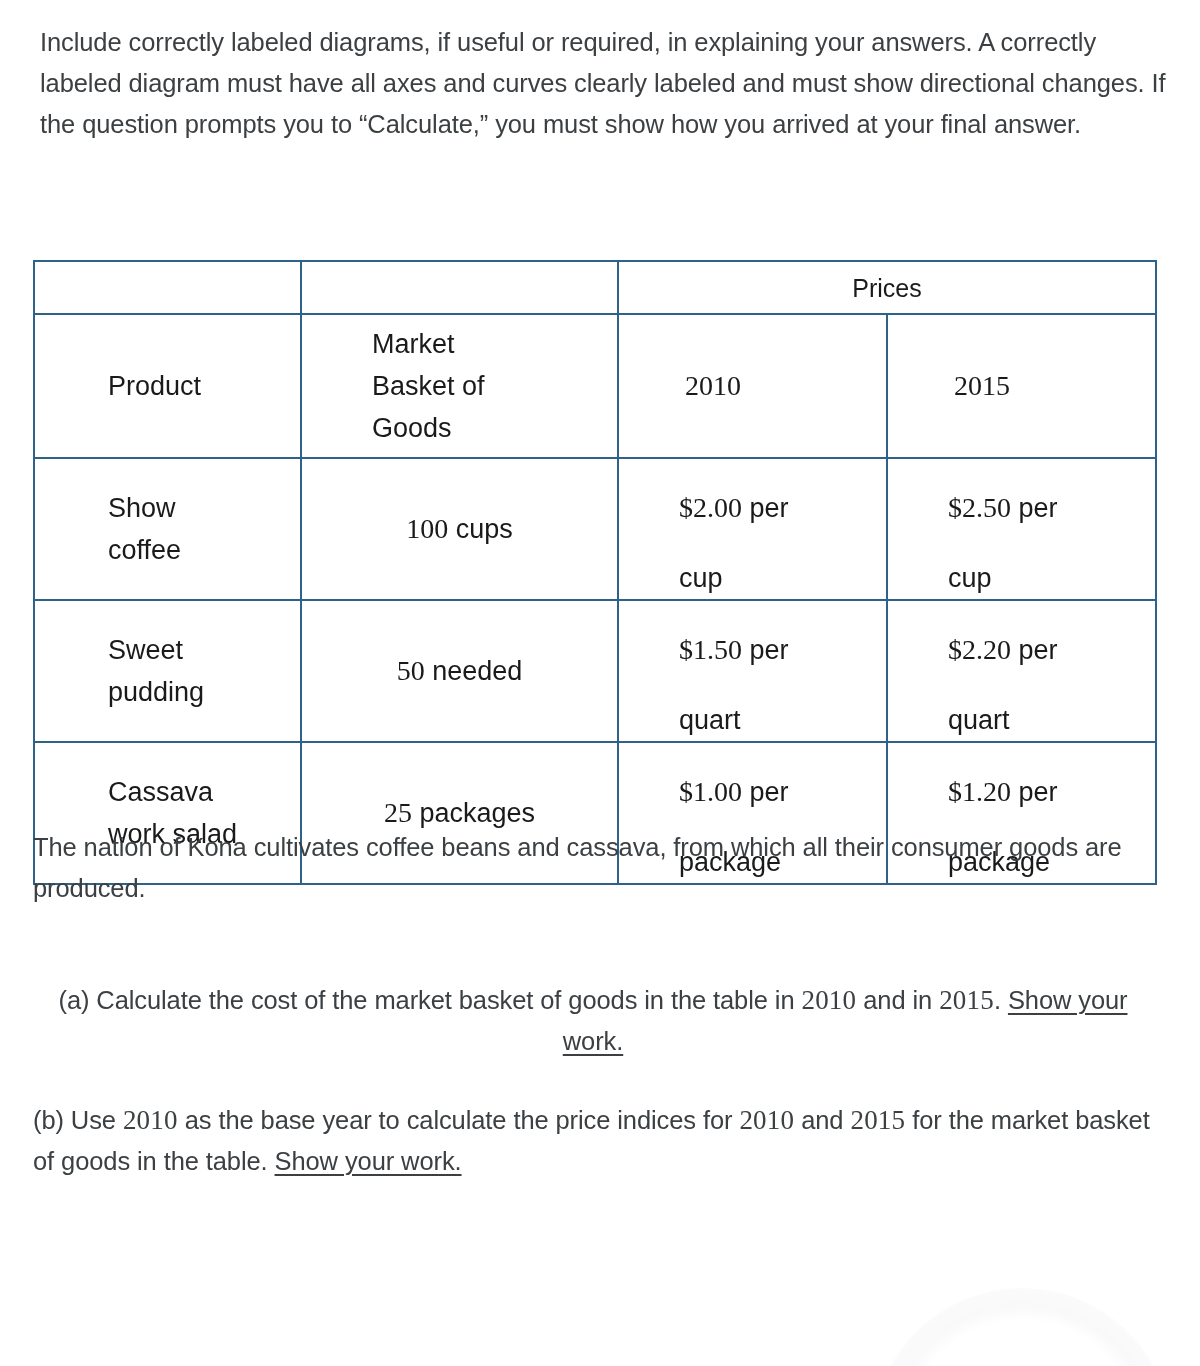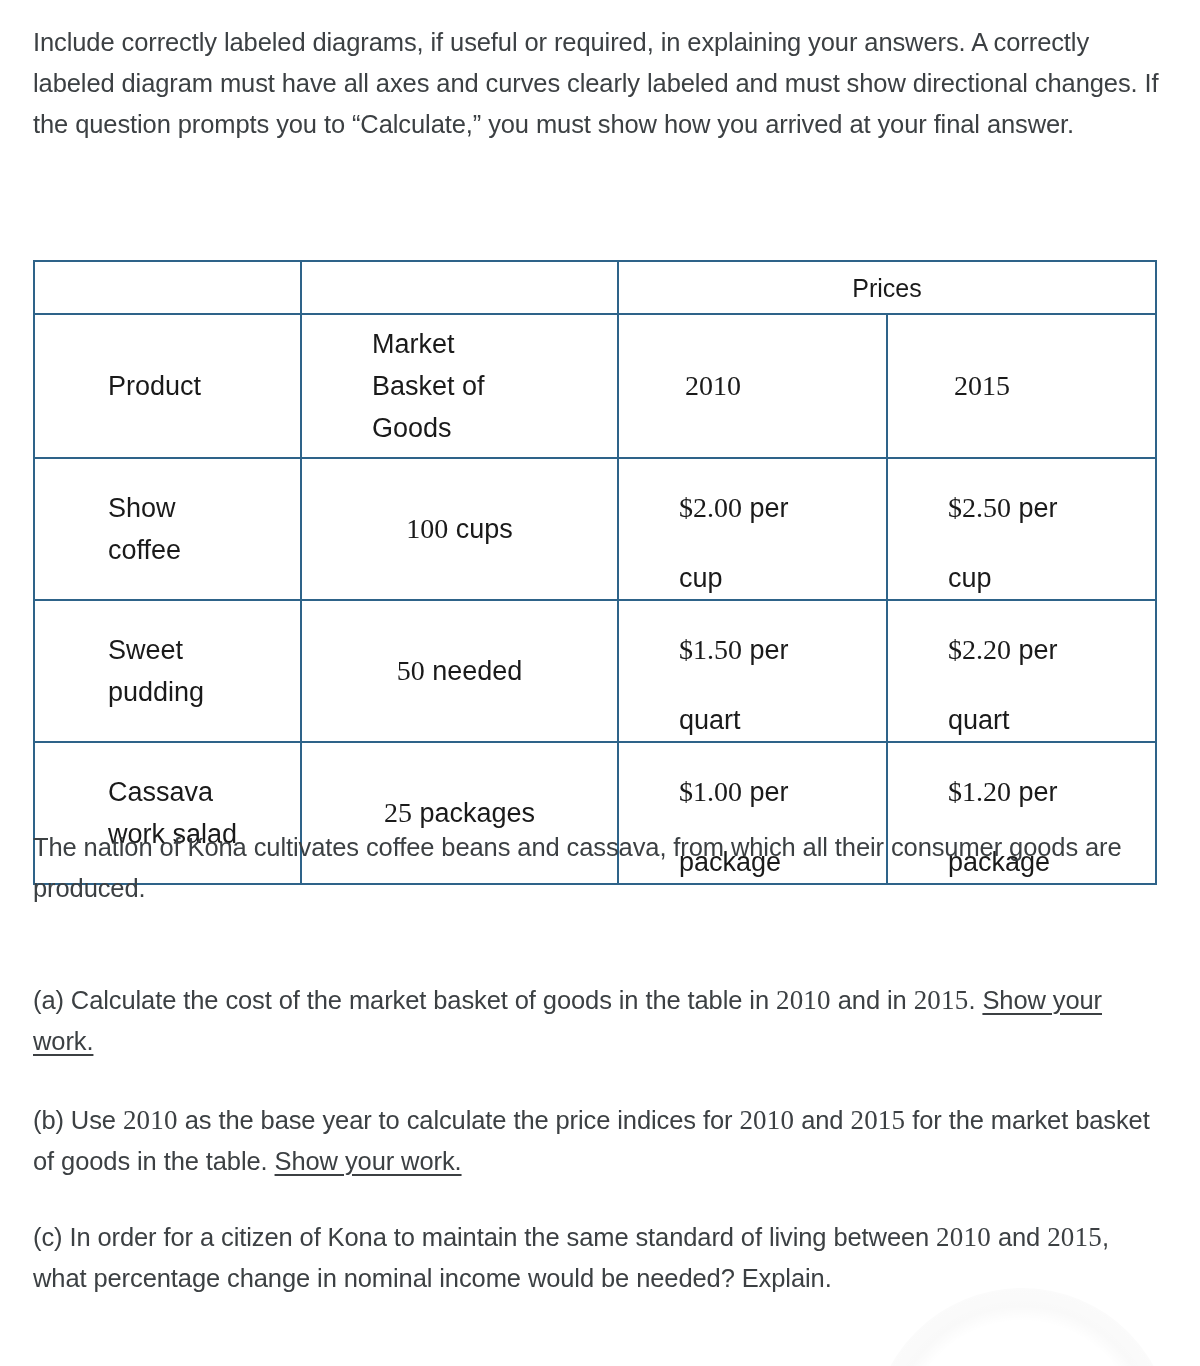--- a/index.html
+++ b/index.html
@@ -135,21 +135,21 @@
                 rgba(0,0,0,0.012) 78%,
                 rgba(255,255,255,0) 92%);
     pointer-events: none;
   }
 </style>
 </head>
 <body>
 
 <div class="page">
 
-  <div class="para" style="left:33px; top:22px; width:1130px;">Include correctly labeled diagrams, if useful or required, in explaining your answers. A correctly labeled diagram must have all axes and curves clearly labeled and must show directional changes. If the question prompts you to “Calculate,” you must show how you arrived at your final answer.</div>
+  <div class="para" style="left:40px; top:22px; width:1130px;">Include correctly labeled diagrams, if useful or required, in explaining your answers. A correctly labeled diagram must have all axes and curves clearly labeled and must show directional changes. If the question prompts you to “Calculate,” you must show how you arrived at your final answer.</div>
 
   <div class="tbl-wrap">
     <table class="basket">
       <colgroup>
         <col class="c1">
           <col class="c2">
           <col class="c3">
           <col class="c4">
       </colgroup>
       <tbody>
@@ -229,21 +229,20 @@
             <span class="price"><span class="cellnum">$1.20</span><span class="cellsans">&nbsp;</span><span class="cellsans">per</span></span>
             <span class="price cellsans">package</span>
           </td>
         </tr>
       </tbody>
     </table>
   </div>
 
   <div class="para" style="left:33px; top:827px; width:1110px;">The nation of Kona cultivates coffee beans and cassava, from which all their consumer goods are produced.</div>
 
-  <div class="para" style="left:33px; top:980px; width:1120px;"><span>(a)</span><span> Calculate the cost of the market basket of goods in the table in </span><span class="num">2010</span><span> and in </span><span class="num">2015</span><span>. </span><span class="u">Show your work.</span></div>
+  <div class="para" style="left:33px; top:980px; width:1120px;text-align:center;"><span>(a)</span><span> Calculate the cost of the market basket of goods in the table in </span><span class="num">2010</span><span> and in </span><span class="num">2015</span><span>. </span><span class="u">Show your work.</span></div>
 
   <div class="para" style="left:33px; top:1100px; width:1130px;"><span>(b)</span><span> Use </span><span class="num">2010</span><span> as the base year to calculate the price indices for </span><span class="num">2010</span><span> and </span><span class="num">2015</span><span> for the market basket of goods in the table. </span><span class="u">Show your work.</span></div>
 
-  <div class="para" style="left:33px; top:1217px; width:1130px;"><span>(c)</span><span> In order for a citizen of Kona to maintain the same standard of living between </span><span class="num">2010</span><span> and </span><span class="num">2015</span><span>, what percentage change in nominal income would be needed? Explain.</span></div>
 
   <div class="artifact"></div>
 
 </div>
 
 </body></html>

